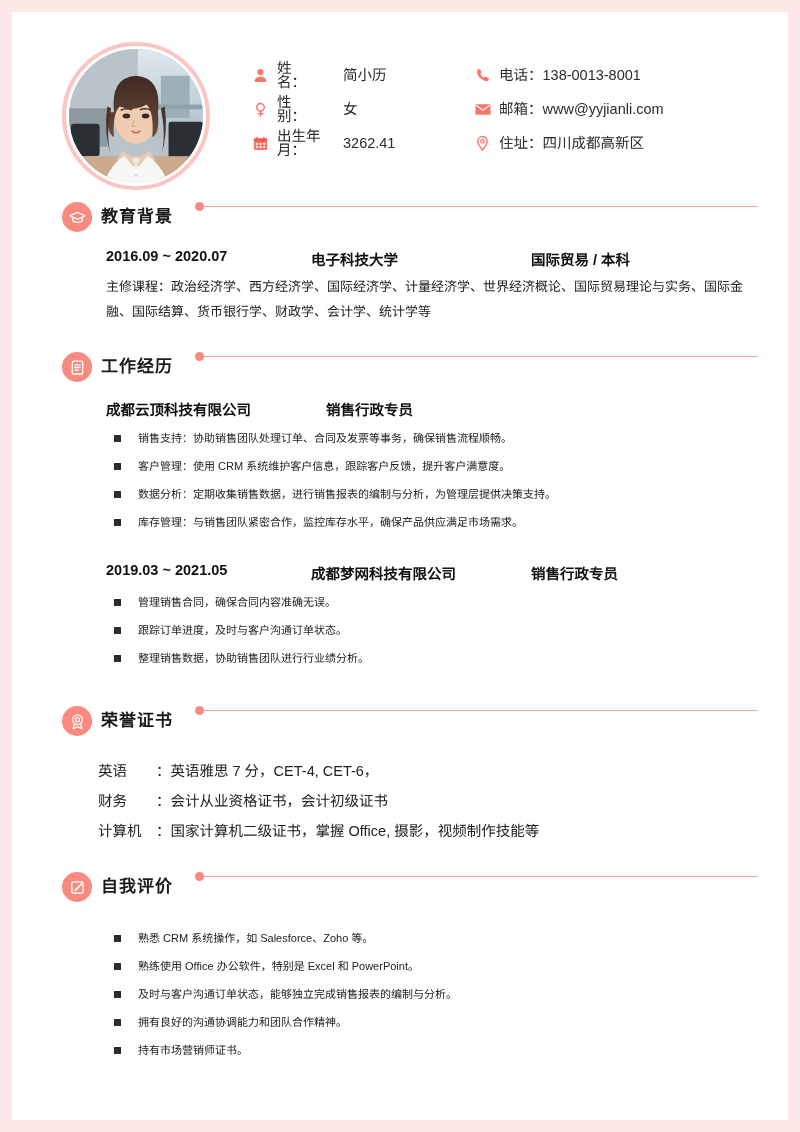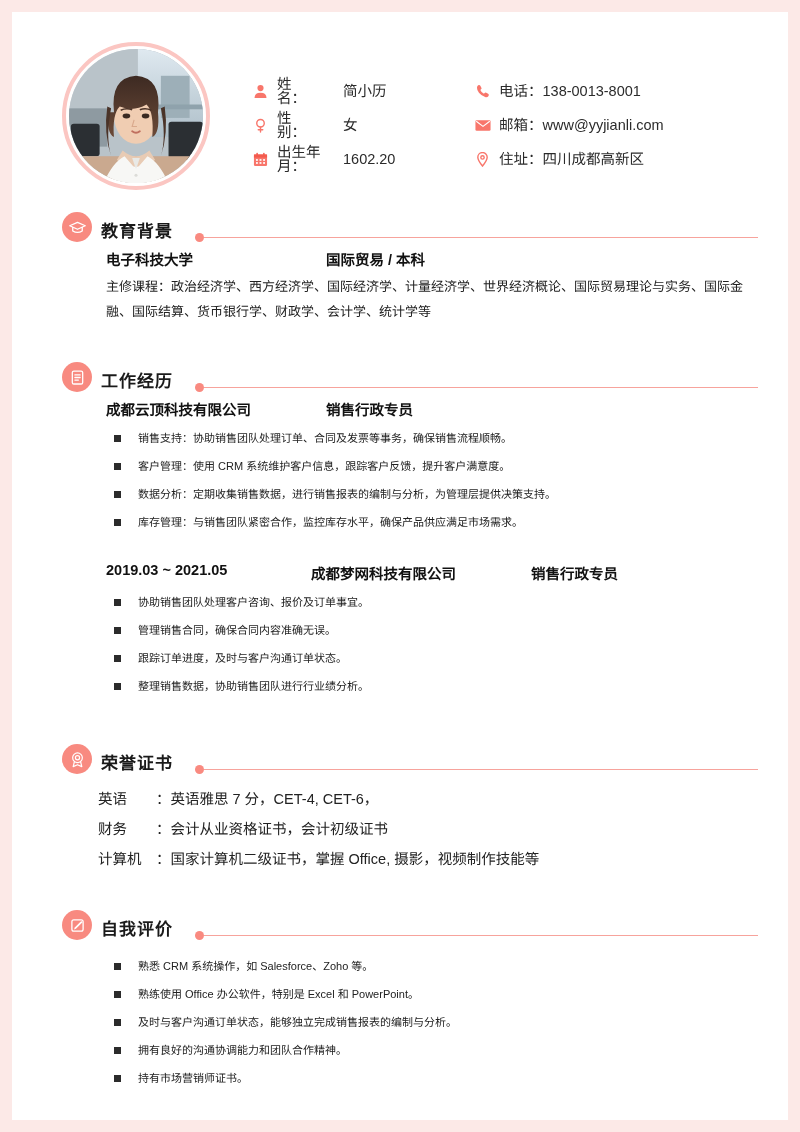--- a/index.html
+++ b/index.html
@@ -52,21 +52,21 @@
     background: #cfd5da;
   }
   .photo svg { display: block; width: 100%; height: 100%; }
 
   .info-grid {
     flex: 1;
     display: grid;
     grid-template-columns: 222px 1fr;
     grid-auto-rows: 34px;
     align-content: start;
-    margin-top: 36px;
+    margin-top: 20px;
     margin-left: 42px;
   }
 
   .info-item {
     display: flex;
     align-items: center;
     font-size: 14.5px;
     color: #2b2b2b;
     line-height: 1;
   }
@@ -82,21 +82,21 @@
   }
   .ico svg { display: block; }
   .lbl-name { display: inline-block; width: 66px; }
   .info-val { white-space: nowrap; }
 
   
   .section { padding: 0 30px 0 50px; }
 
   .sec-head {
     display: flex;
-    align-items: flex-end;
+    align-items: flex-start;
     height: 40px;
     margin-bottom: 6px;
   }
 
   .sec-badge {
     width: 30px;
     height: 30px;
     border-radius: 50%;
     background: #F88A80;
     display: flex;
@@ -291,21 +291,21 @@
                 <rect x="3.2" y="7.6" width="2" height="1.8"></rect>
                 <rect x="7" y="7.6" width="2" height="1.8"></rect>
                 <rect x="10.8" y="7.6" width="2" height="1.8"></rect>
                 <rect x="3.2" y="10.8" width="2" height="1.8"></rect>
                 <rect x="7" y="10.8" width="2" height="1.8"></rect>
                 <rect x="10.8" y="10.8" width="2" height="1.8"></rect>
               </g>
             </svg>
         </span>
         <span class="lbl-name">出生年月：</span>
-        <span class="info-val">1602.20</span>
+        <span class="info-val">3262.41</span>
       </div>
 
       <div class="info-item">
         <span class="ico">
           <svg width="15" height="15" viewBox="0 0 16 16" fill="none" stroke="#F8766B" stroke-width="1.5">
               <path d="M8 15 q5 -6.2 5 -9.4 A5 5 0 0 0 3 5.6 q0 3.2 5 9.4 z"></path>
               <circle cx="8" cy="5.8" r="1.8"></circle>
             </svg>
         </span>
         <span>住址：</span>
@@ -325,20 +325,21 @@
       </span>
       <span class="sec-title">教育背景</span>
       <span class="sec-rule">
         <span class="sec-dot"></span>
         <span class="sec-line"></span>
       </span>
     </div>
 
     <div class="entry">
       <div class="entry-head">
+        <span class="e-date">2016.09 ~ 2020.07</span>
         <span class="e-org">电子科技大学</span>
         <span class="e-role">国际贸易 / 本科</span>
       </div>
       <div class="desc">主修课程：政治经济学、西方经济学、国际经济学、计量经济学、世界经济概论、国际贸易理论与实务、国际金融、国际结算、货币银行学、财政学、会计学、统计学等</div>
     </div>
   </div>
 
   <div class="gap-md"></div>
 
   <div class="section">
@@ -371,21 +372,20 @@
 
     <div class="gap-md"></div>
 
     <div class="entry">
       <div class="entry-head">
         <span class="e-date">2019.03 ~ 2021.05</span>
         <span class="e-org">成都梦网科技有限公司</span>
         <span class="e-role">销售行政专员</span>
       </div>
       <ul class="bullets">
-        <li>协助销售团队处理客户咨询、报价及订单事宜。</li>
         <li>管理销售合同，确保合同内容准确无误。</li>
         <li>跟踪订单进度，及时与客户沟通订单状态。</li>
         <li>整理销售数据，协助销售团队进行行业绩分析。</li>
       </ul>
     </div>
   </div>
 
   <div class="gap-lg"></div>
 
   <div class="section">

